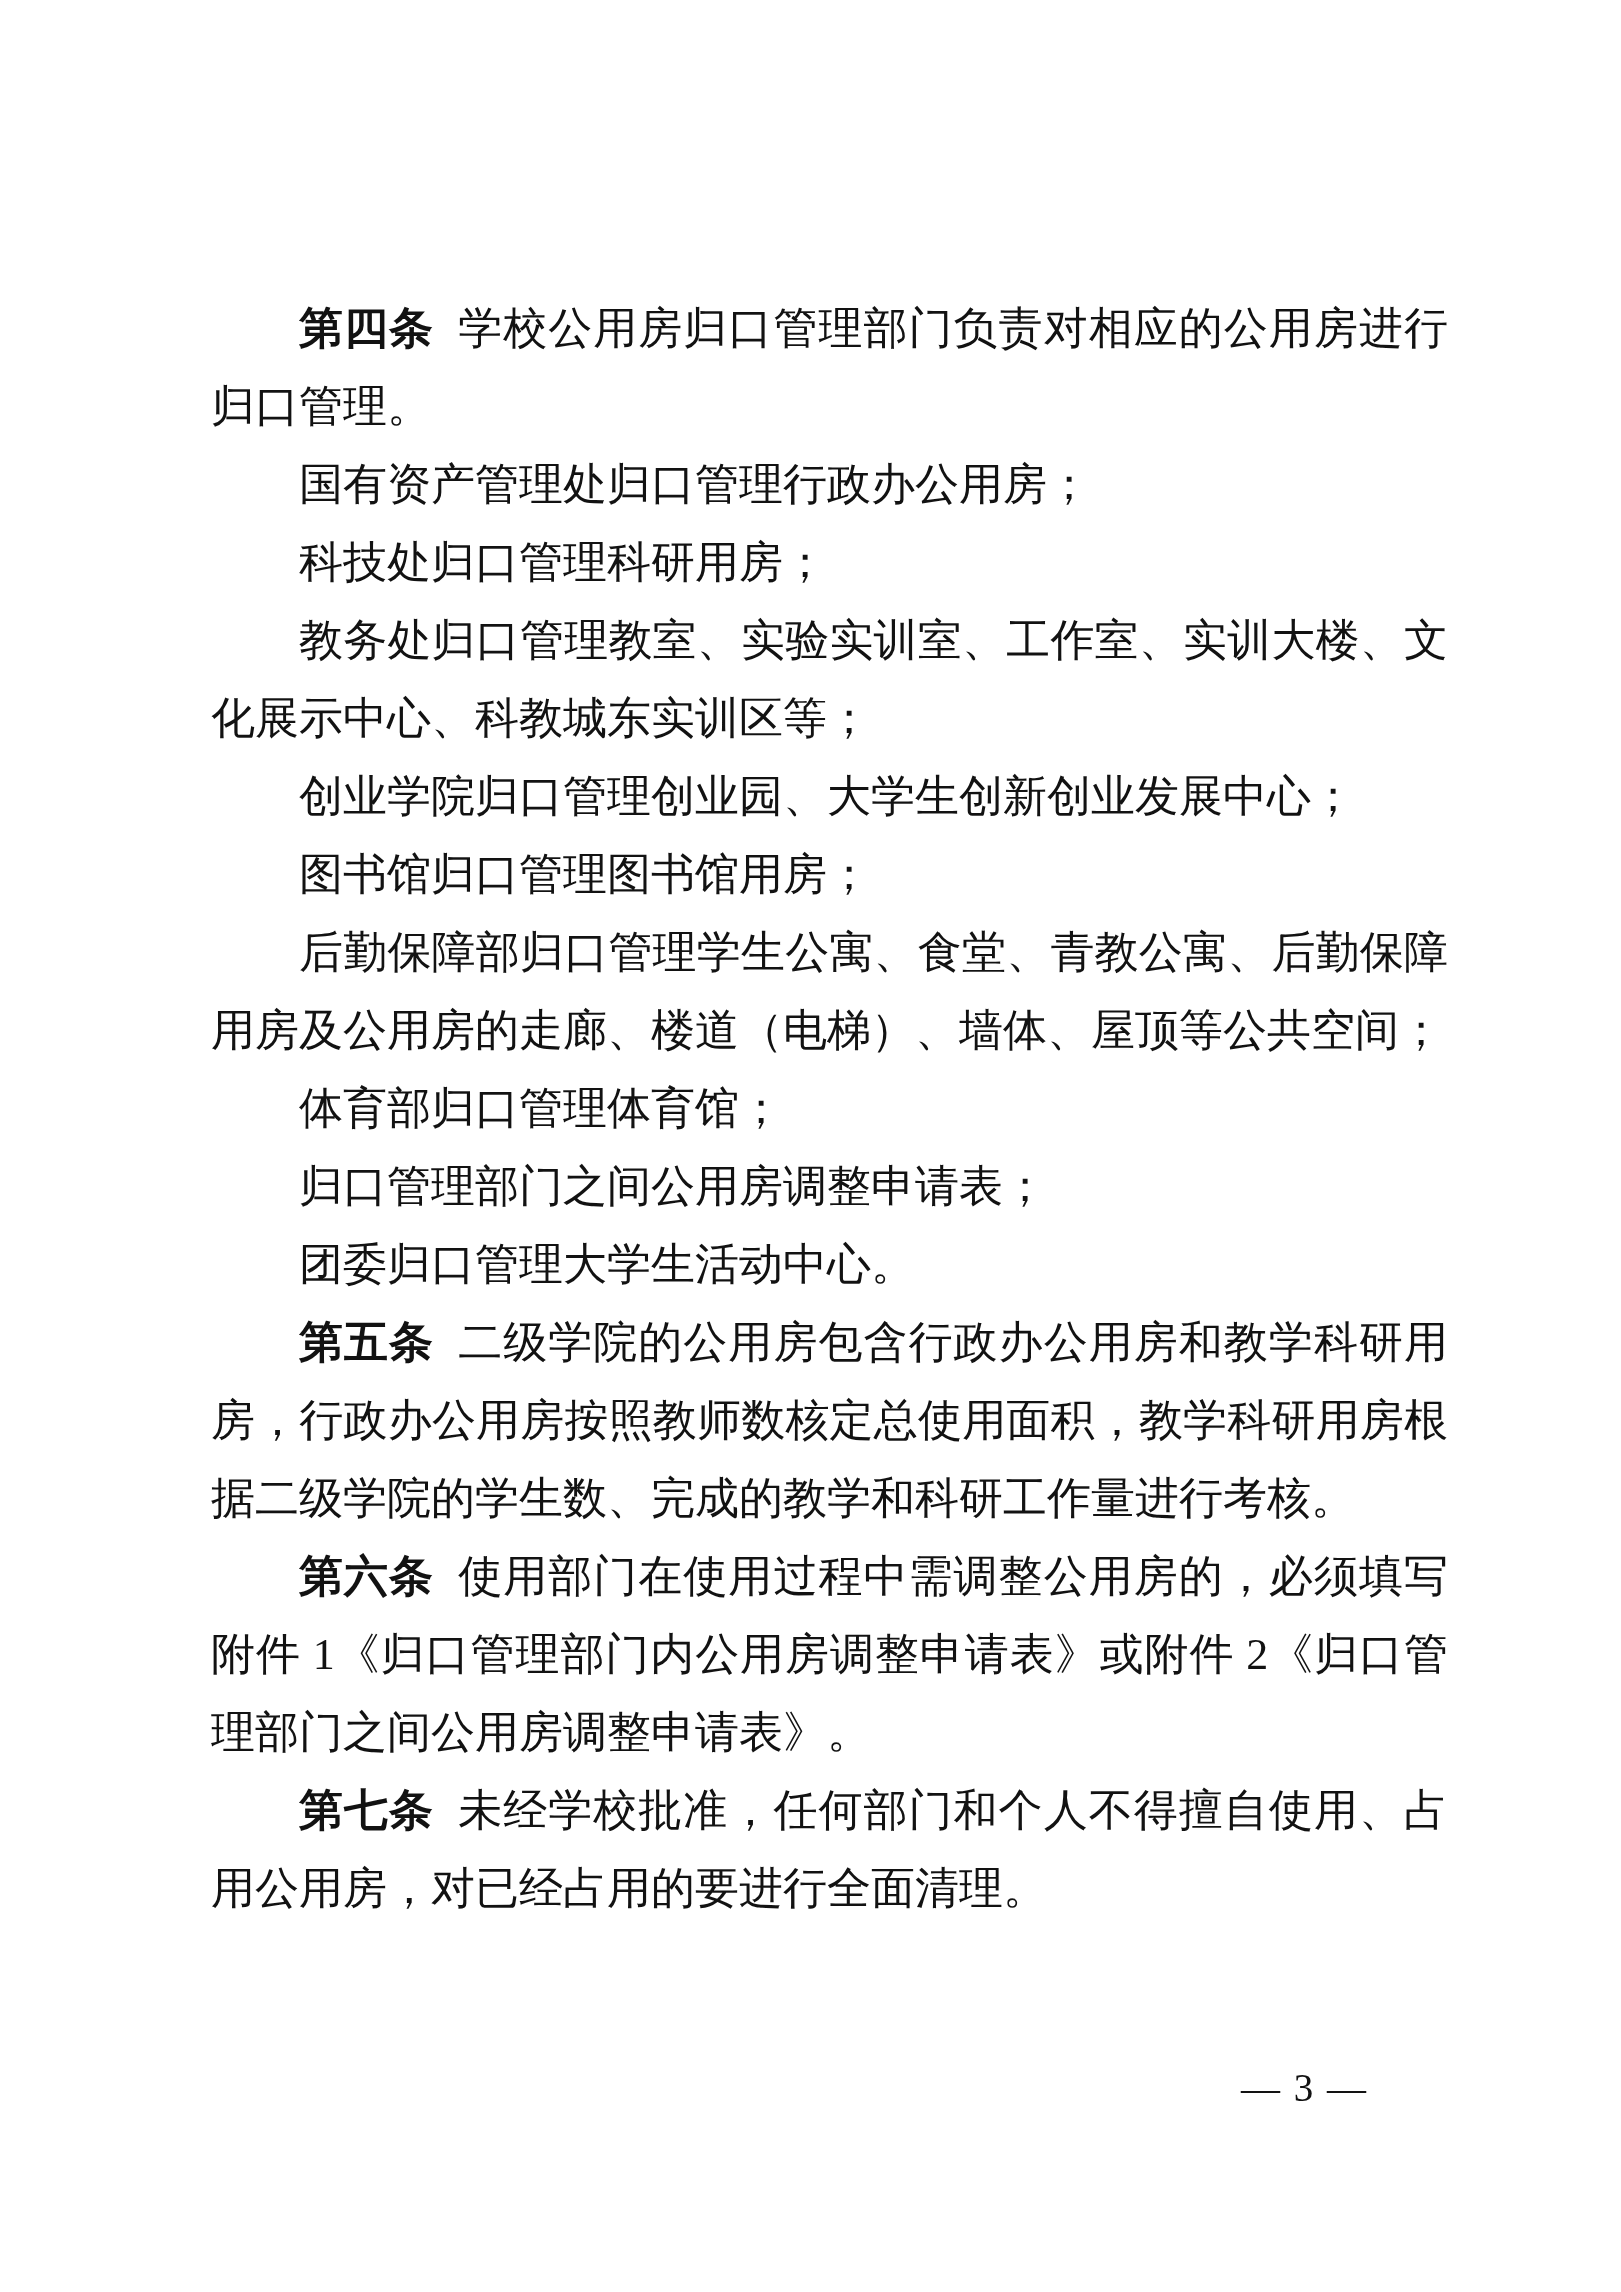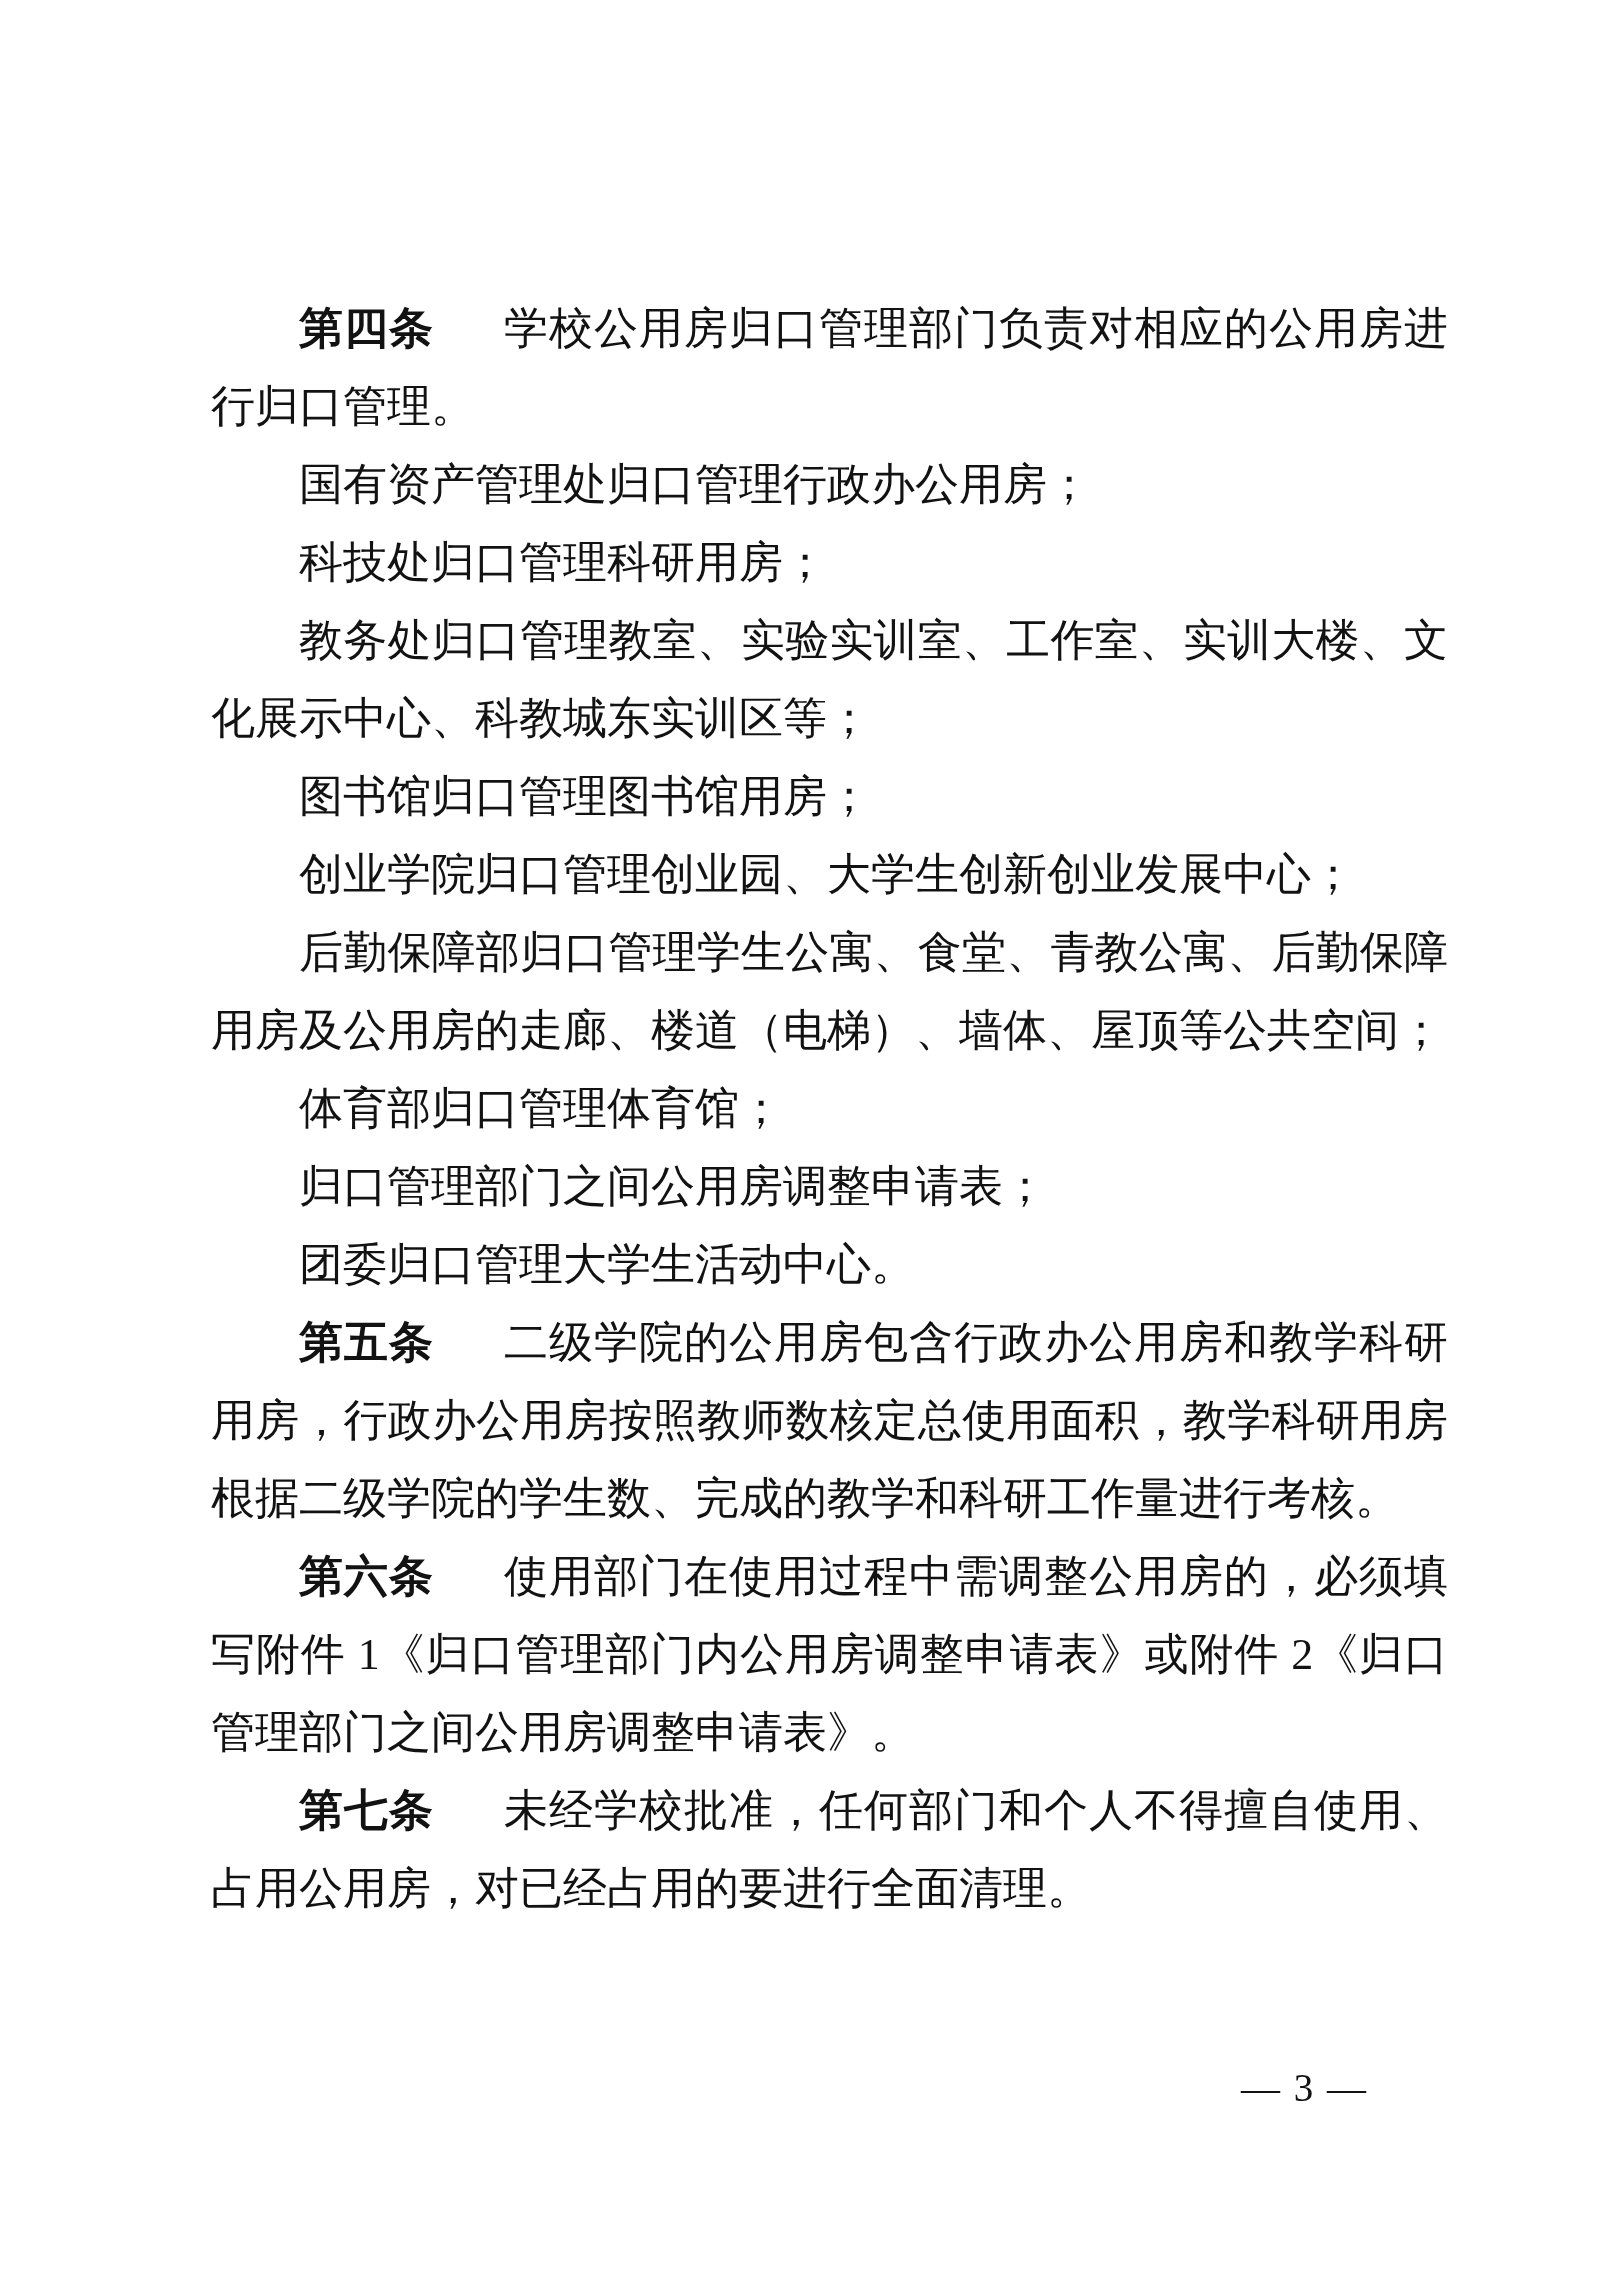--- a/index.html
+++ b/index.html
@@ -28,21 +28,21 @@
     padding: 0;
     font-size: 44px;
     line-height: 78px;
     text-align: justify;
     text-indent: 88px;
     letter-spacing: 0;
     word-break: break-all;
   }
   .term {
     font-weight: bold;
-    margin-right: 70px;
+    margin-right: 24px;
   }
   .page-num {
     position: absolute;
     top: 2064px;
     right: 253px;
     font-size: 39px;
     line-height: 47px;
     letter-spacing: 2px;
     color: #121212;
   }
@@ -54,23 +54,23 @@
   <div class="body-text">
 
     <p class="para"><span class="term">第四条</span><span>学校公用房归口管理部门负责对相应的公用房进行归口管理。</span></p>
 
     <p class="para"><span>国有资产管理处归口管理行政办公用房；</span></p>
 
     <p class="para"><span>科技处归口管理科研用房；</span></p>
 
     <p class="para"><span>教务处归口管理教室、实验实训室、工作室、实训大楼、文化展示中心、科教城东实训区等；</span></p>
 
+    <p class="para"><span>创业学院归口管理创业园、大学生创新创业发展中心；</span></p>
+
     <p class="para"><span>图书馆归口管理图书馆用房；</span></p>
-
-    <p class="para"><span>创业学院归口管理创业园、大学生创新创业发展中心；</span></p>
 
     <p class="para"><span>后勤保障部归口管理学生公寓、食堂、青教公寓、后勤保障用房及公用房的走廊、楼道（电梯）、墙体、屋顶等公共空间；</span></p>
 
     <p class="para"><span>体育部归口管理体育馆；</span></p>
 
     <p class="para"><span>归口管理部门之间公用房调整申请表；</span></p>
 
     <p class="para"><span>团委归口管理大学生活动中心。</span></p>
 
     <p class="para"><span class="term">第五条</span><span>二级学院的公用房包含行政办公用房和教学科研用房，行政办公用房按照教师数核定总使用面积，教学科研用房根据二级学院的学生数、完成的教学和科研工作量进行考核。</span></p>

